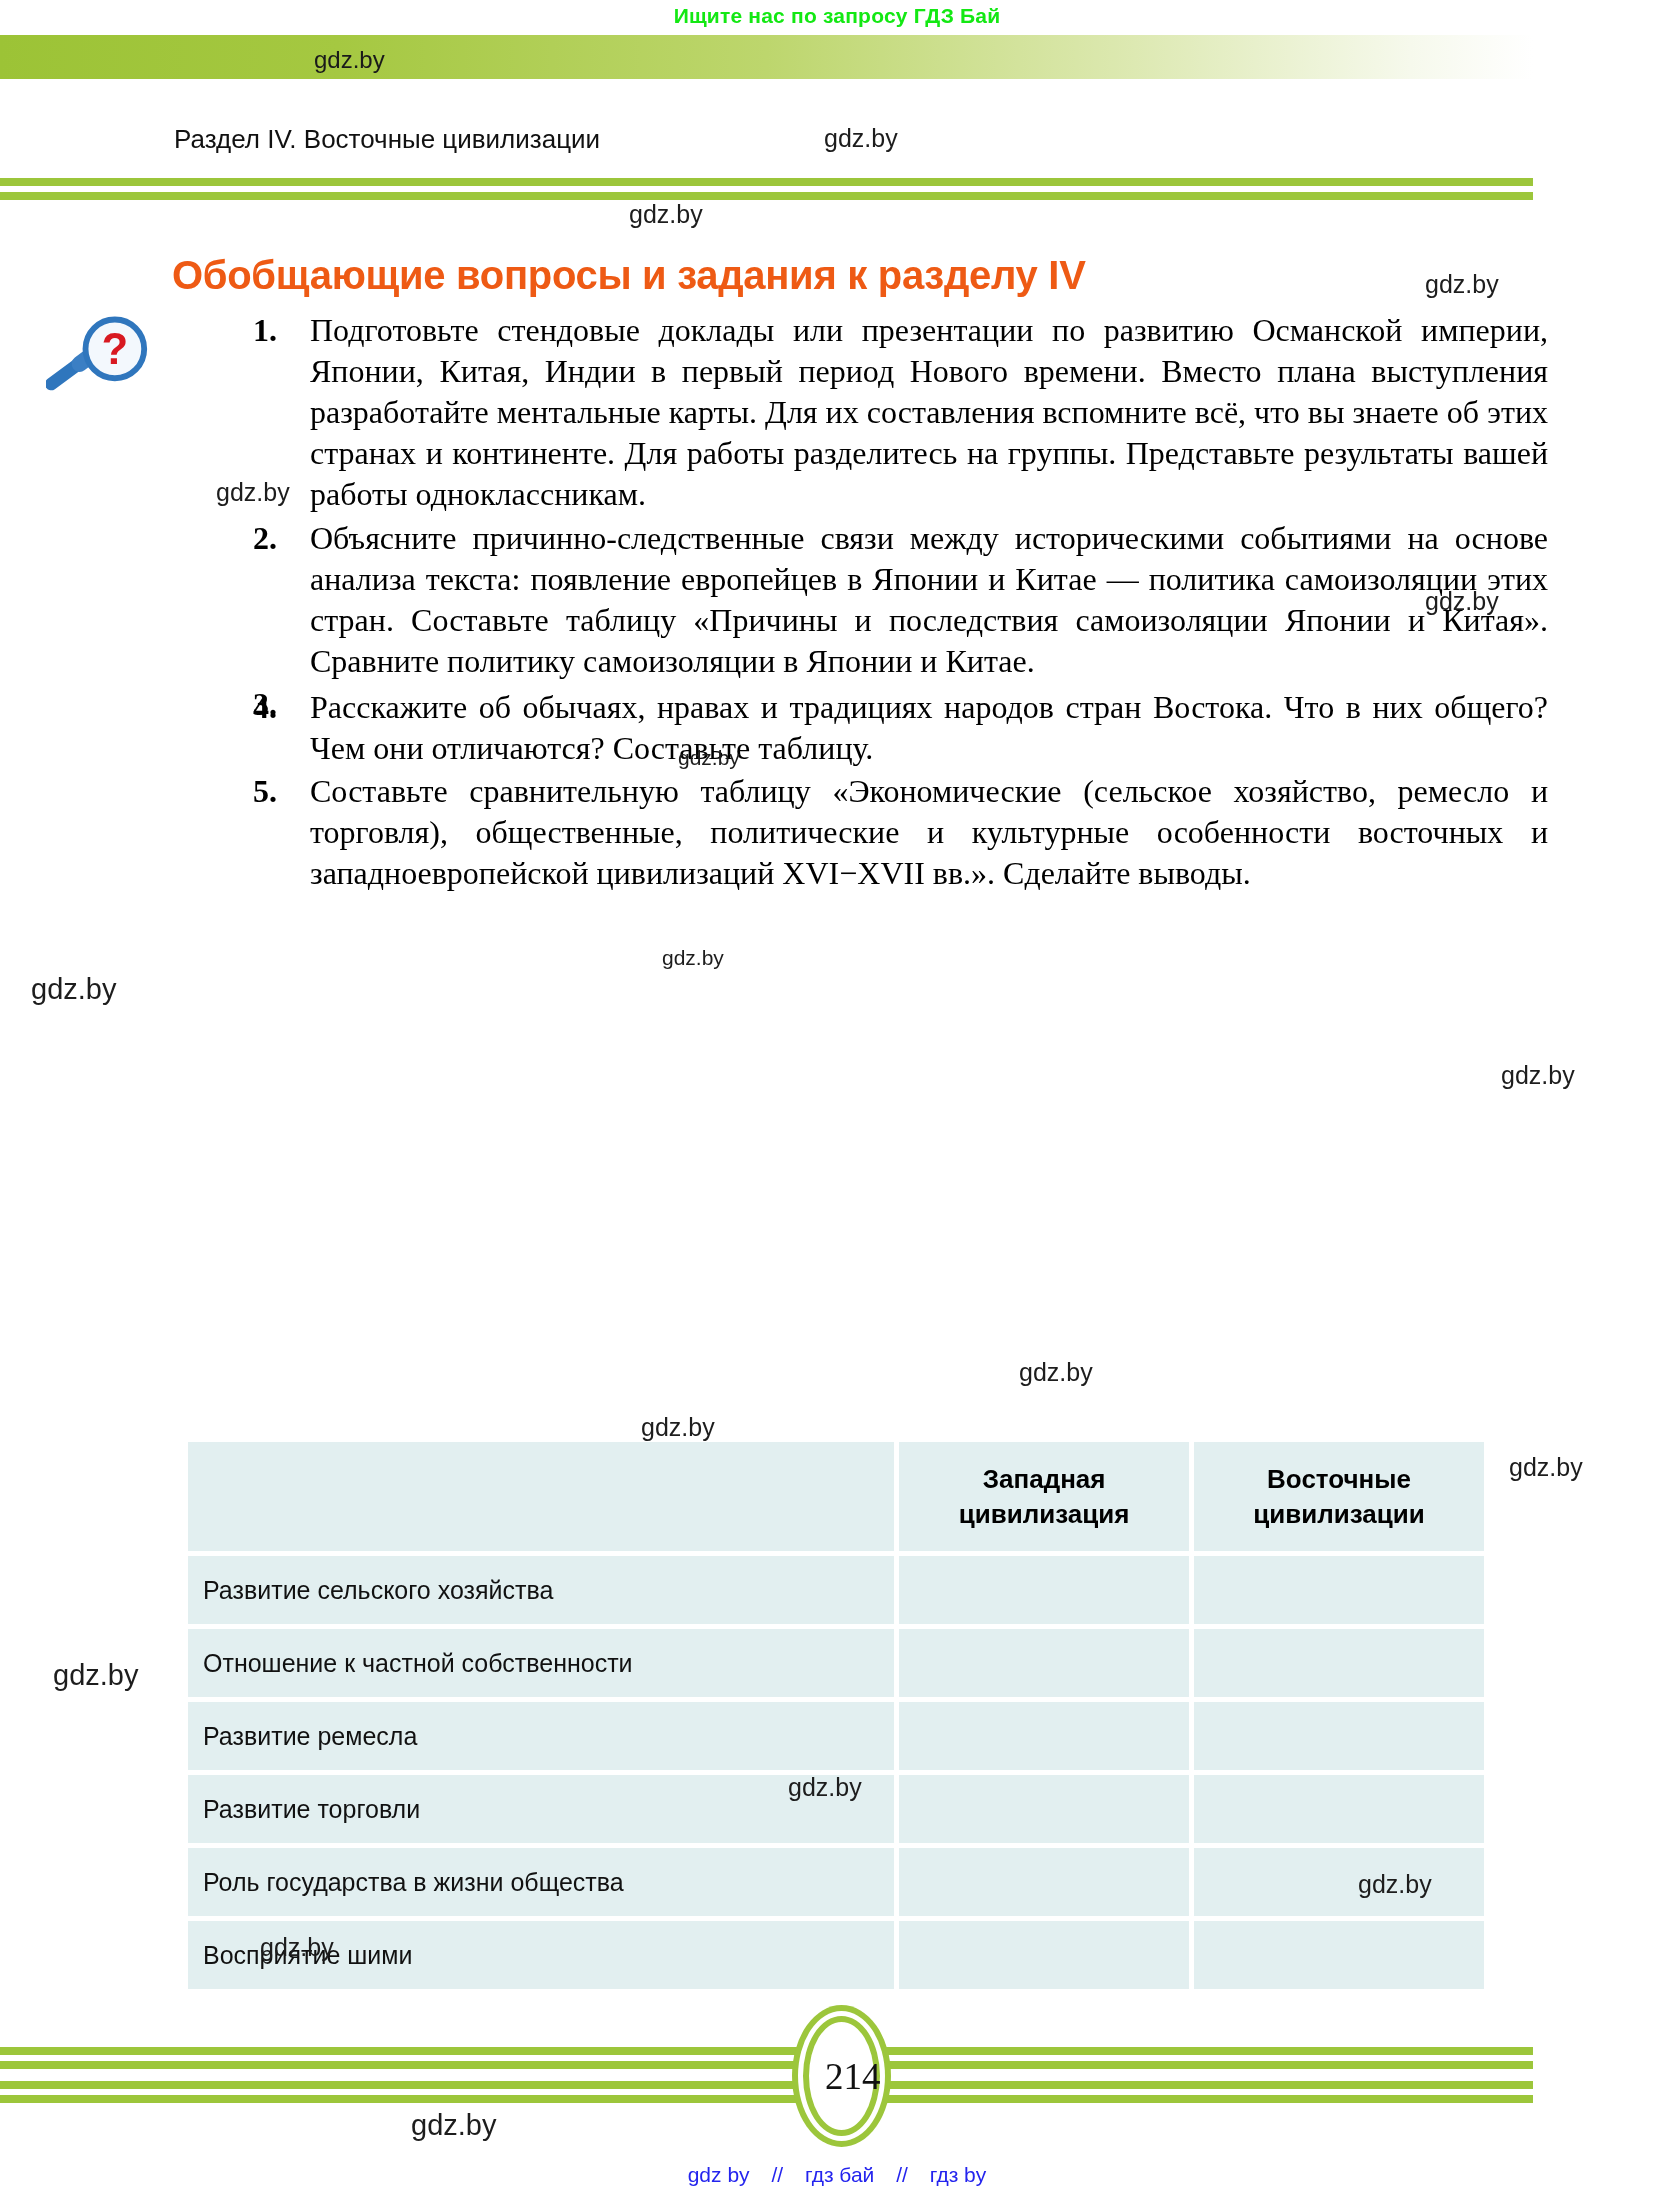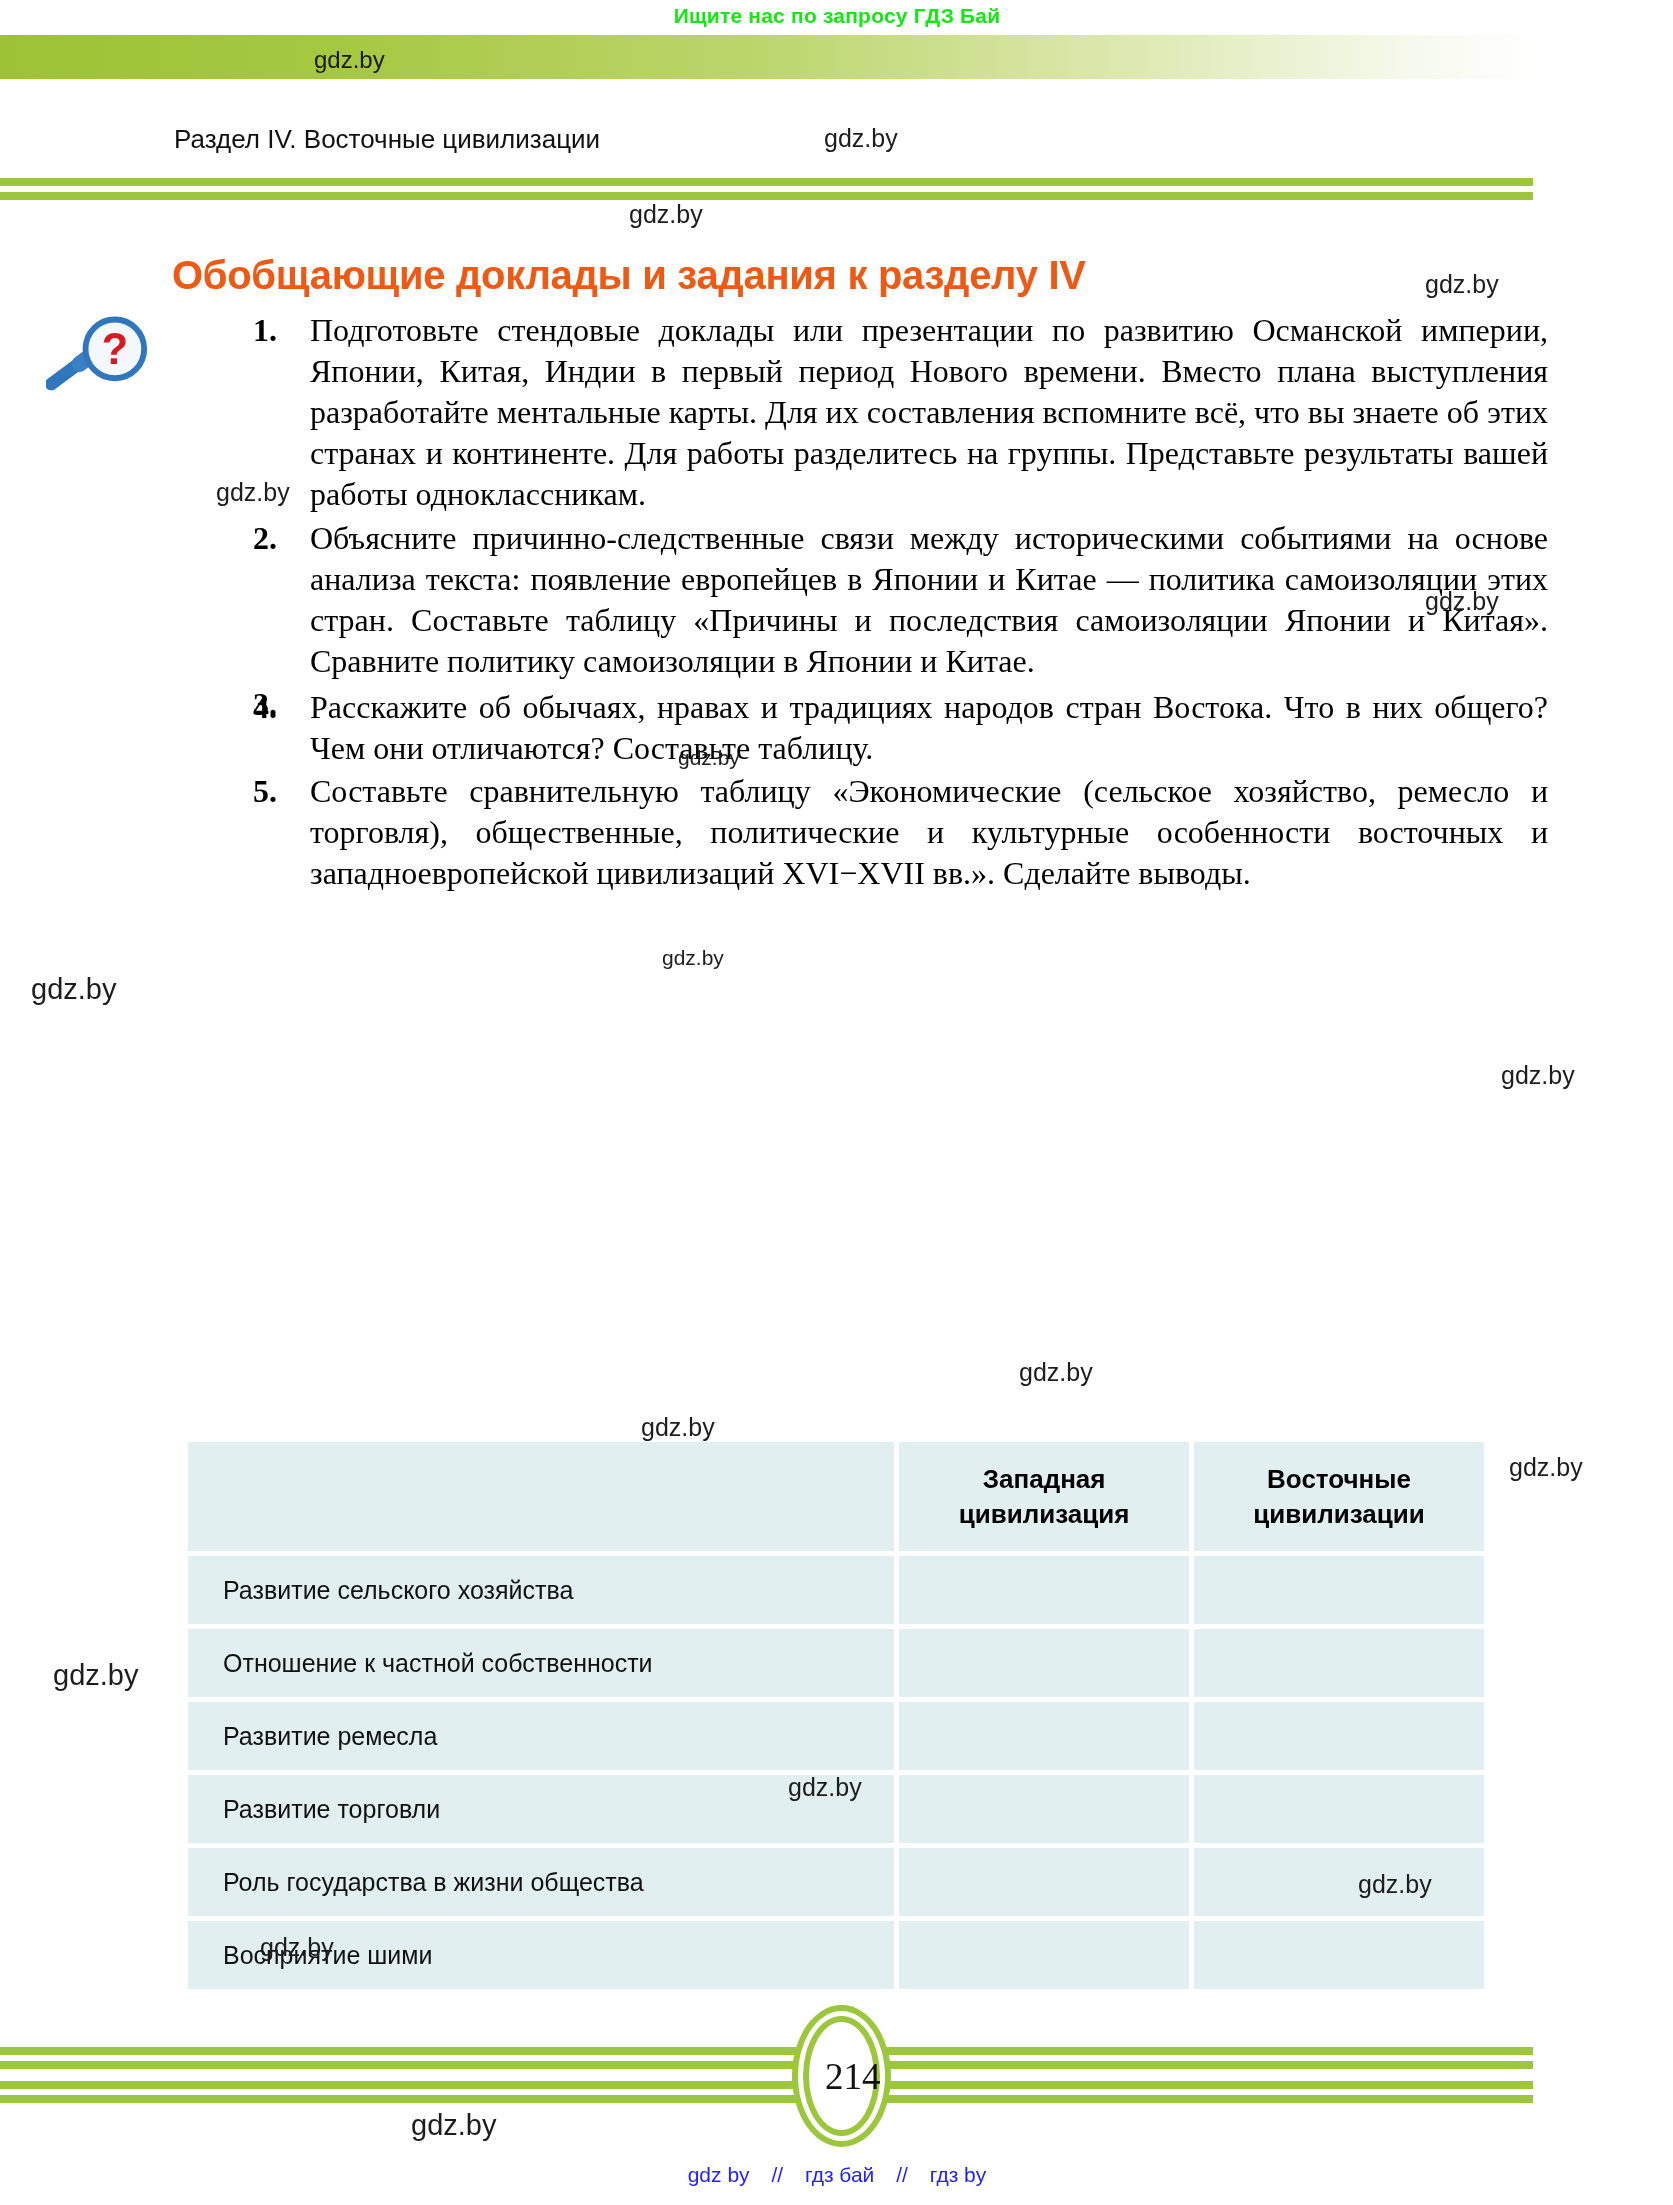--- a/index.html
+++ b/index.html
@@ -149,21 +149,21 @@
     width: 289px;
     font-size: 26px;
     font-weight: bold;
     text-align: center;
     line-height: 35px;
     color: #000;
   }
   .cmp-table td.rowlabel {
     height: 68px;
     font-size: 25px;
-    padding-left: 35px;
+    padding-left: 15px;
     color: #111;
   }
   .cmp-table td.empty { }
 
   
   .rule-bot {
     position: absolute;
     left: 0;
     width: 1533px;
     height: 7.5px;
@@ -226,21 +226,21 @@
 <div class="promo-strip">Ищите нас по запросу ГДЗ Бай</div>
 
 <div class="banner"></div>
 <div class="banner-wm">gdz.by</div>
 
 <div class="runhead">Раздел IV. Восточные цивилизации</div>
 
 <div class="rule-top a"></div>
 <div class="rule-top b"></div>
 
-<h1 class="section-title">Обобщающие доклады и задания к разделу IV</h1>
+<h1 class="section-title">Обобщающие вопросы и задания к разделу IV</h1>
 
 <div class="qicon">
   <svg viewBox="0 0 125 105" width="105" height="88" aria-hidden="true">
     <line x1="6" y1="86" x2="48" y2="55" stroke="#2f76bd" stroke-width="15" stroke-linecap="round"></line>
     <line x1="40" y1="62" x2="60" y2="47" stroke="#3b7fc4" stroke-width="19" stroke-linecap="round"></line>
     <circle cx="82" cy="44" r="35" fill="#f3f8fd" stroke="#2f76bd" stroke-width="7"></circle>
     <text x="82" y="62" text-anchor="middle" font-family="Liberation Sans, sans-serif" font-size="52" font-weight="bold" fill="#d81921">?</text>
   </svg>
 </div>
 

